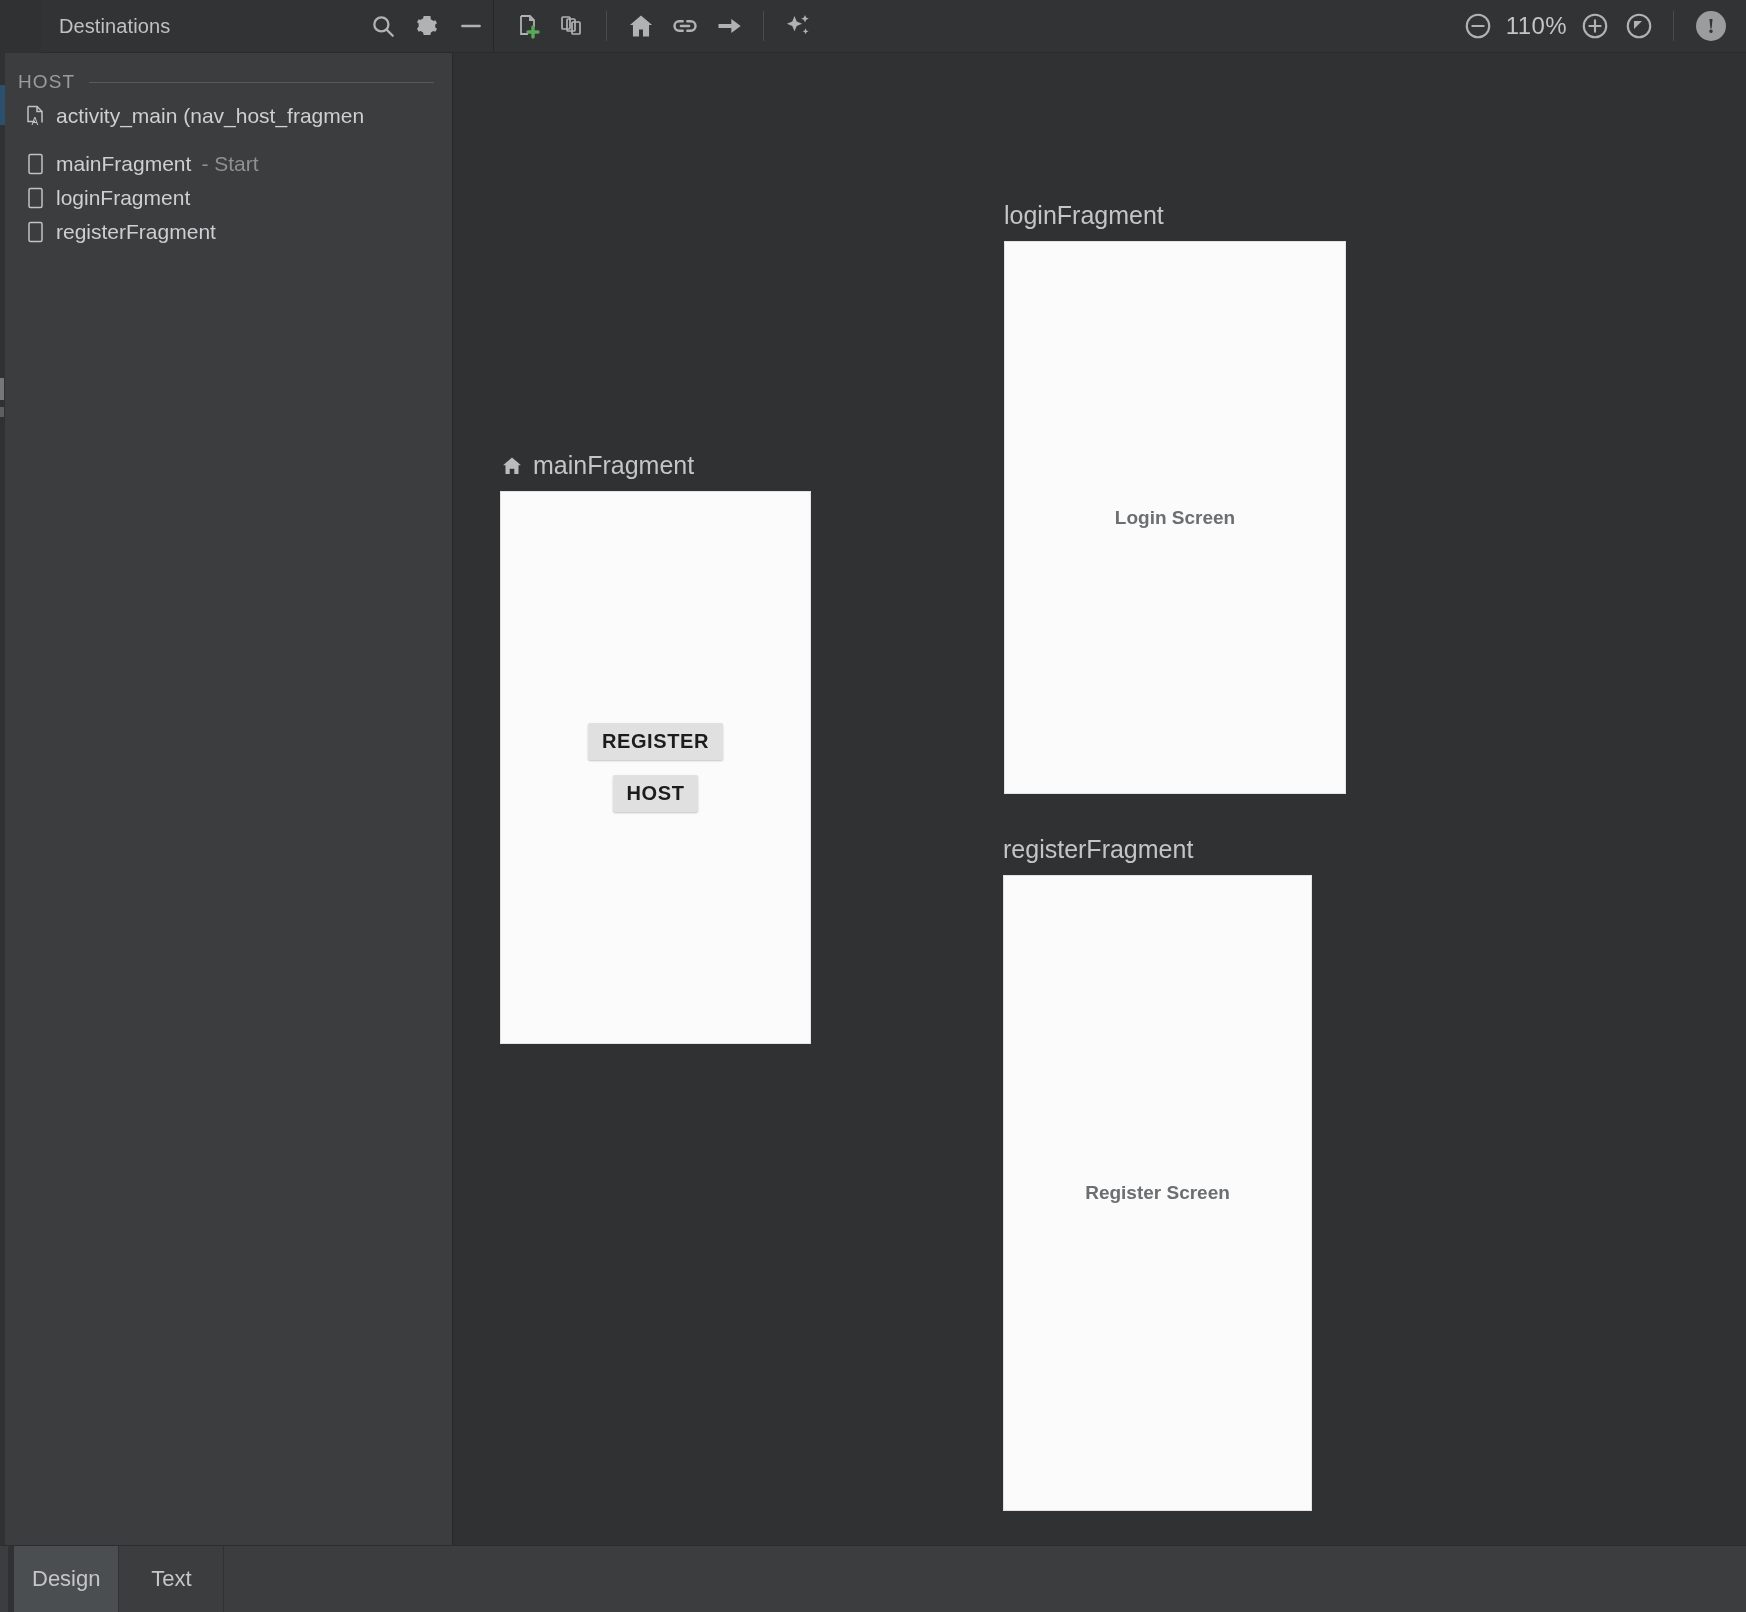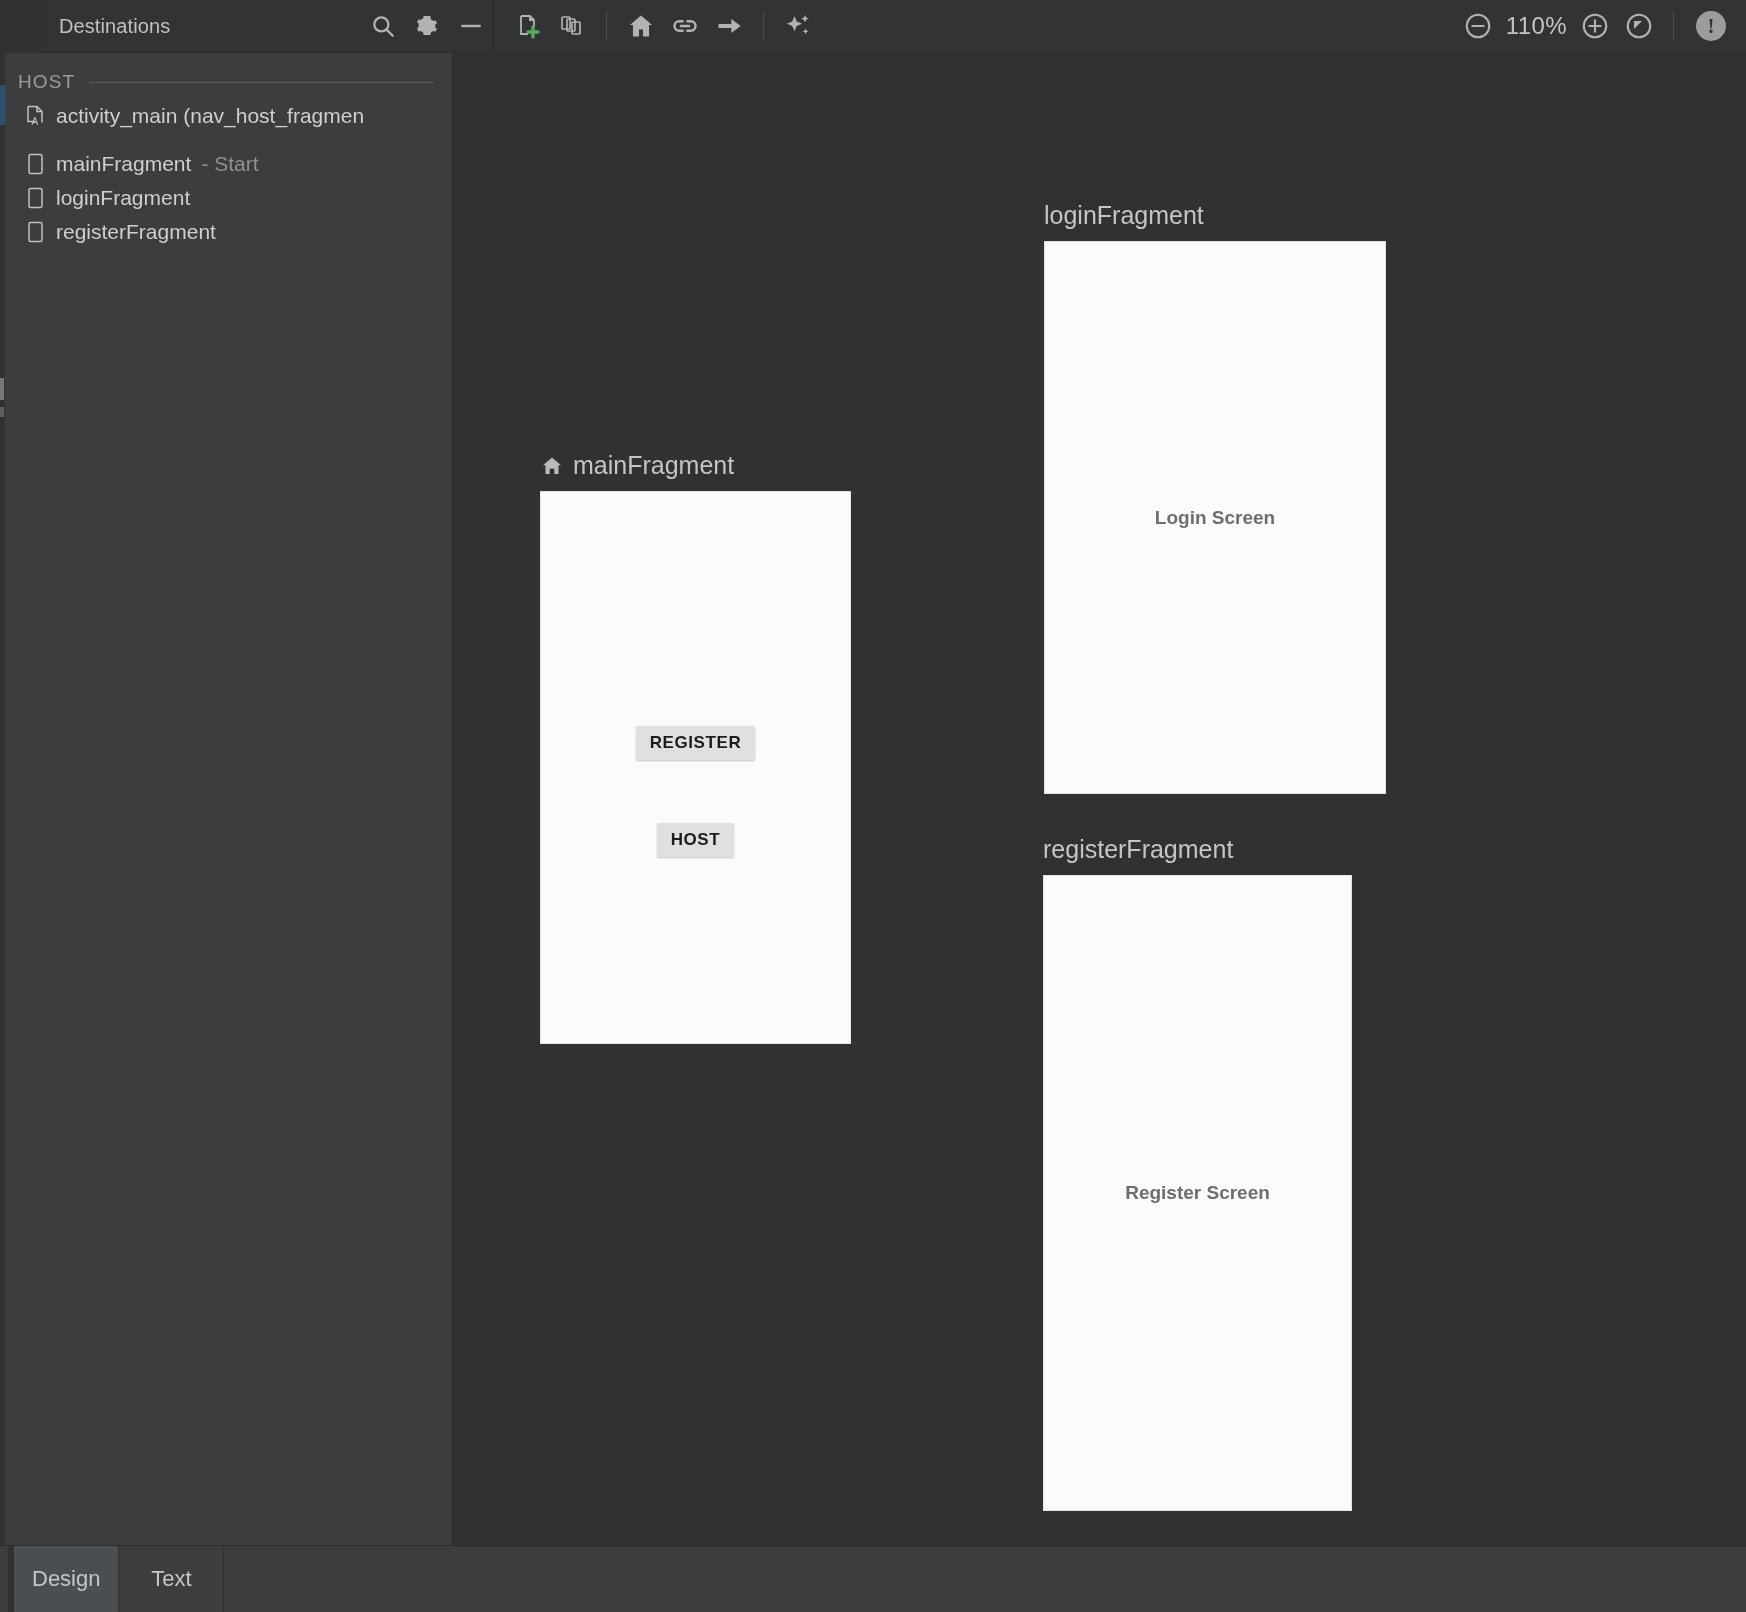--- a/index.html
+++ b/index.html
@@ -87,21 +87,20 @@
     margin-left: 10px;
     cursor: pointer;
   }
 
   
   .body-row {
     flex: 1;
     display: flex;
     min-height: 0;
     position: relative;
-    gap: 40px;
   }
 
   
   .left-strip {
     position: absolute;
     left: 0; top: 0;
     width: 5px; height: 100%;
     background: #2f3133;
     z-index: 5;
   }
@@ -209,28 +208,27 @@
     cursor: pointer;
   }
   .preview-text {
     color: #6b6f72;
     font-size: 19px;
     font-weight: bold;
   }
   .mat-btn {
     background: #e0e0e0;
     color: #1c1c1c;
-    font-size: 17px;
+    font-size: 20px;
     font-weight: bold;
     letter-spacing: 0.6px;
     padding: 7px 14px;
     border-radius: 2px;
     box-shadow: 0 1px 2px rgba(0,0,0,0.22);
     cursor: pointer;
-    margin-top: 48px;
   }
   .btn-stack {
     display: flex;
     flex-direction: column;
     align-items: center;
     gap: 15px;
   }
 
   
   .bottom-bar {

